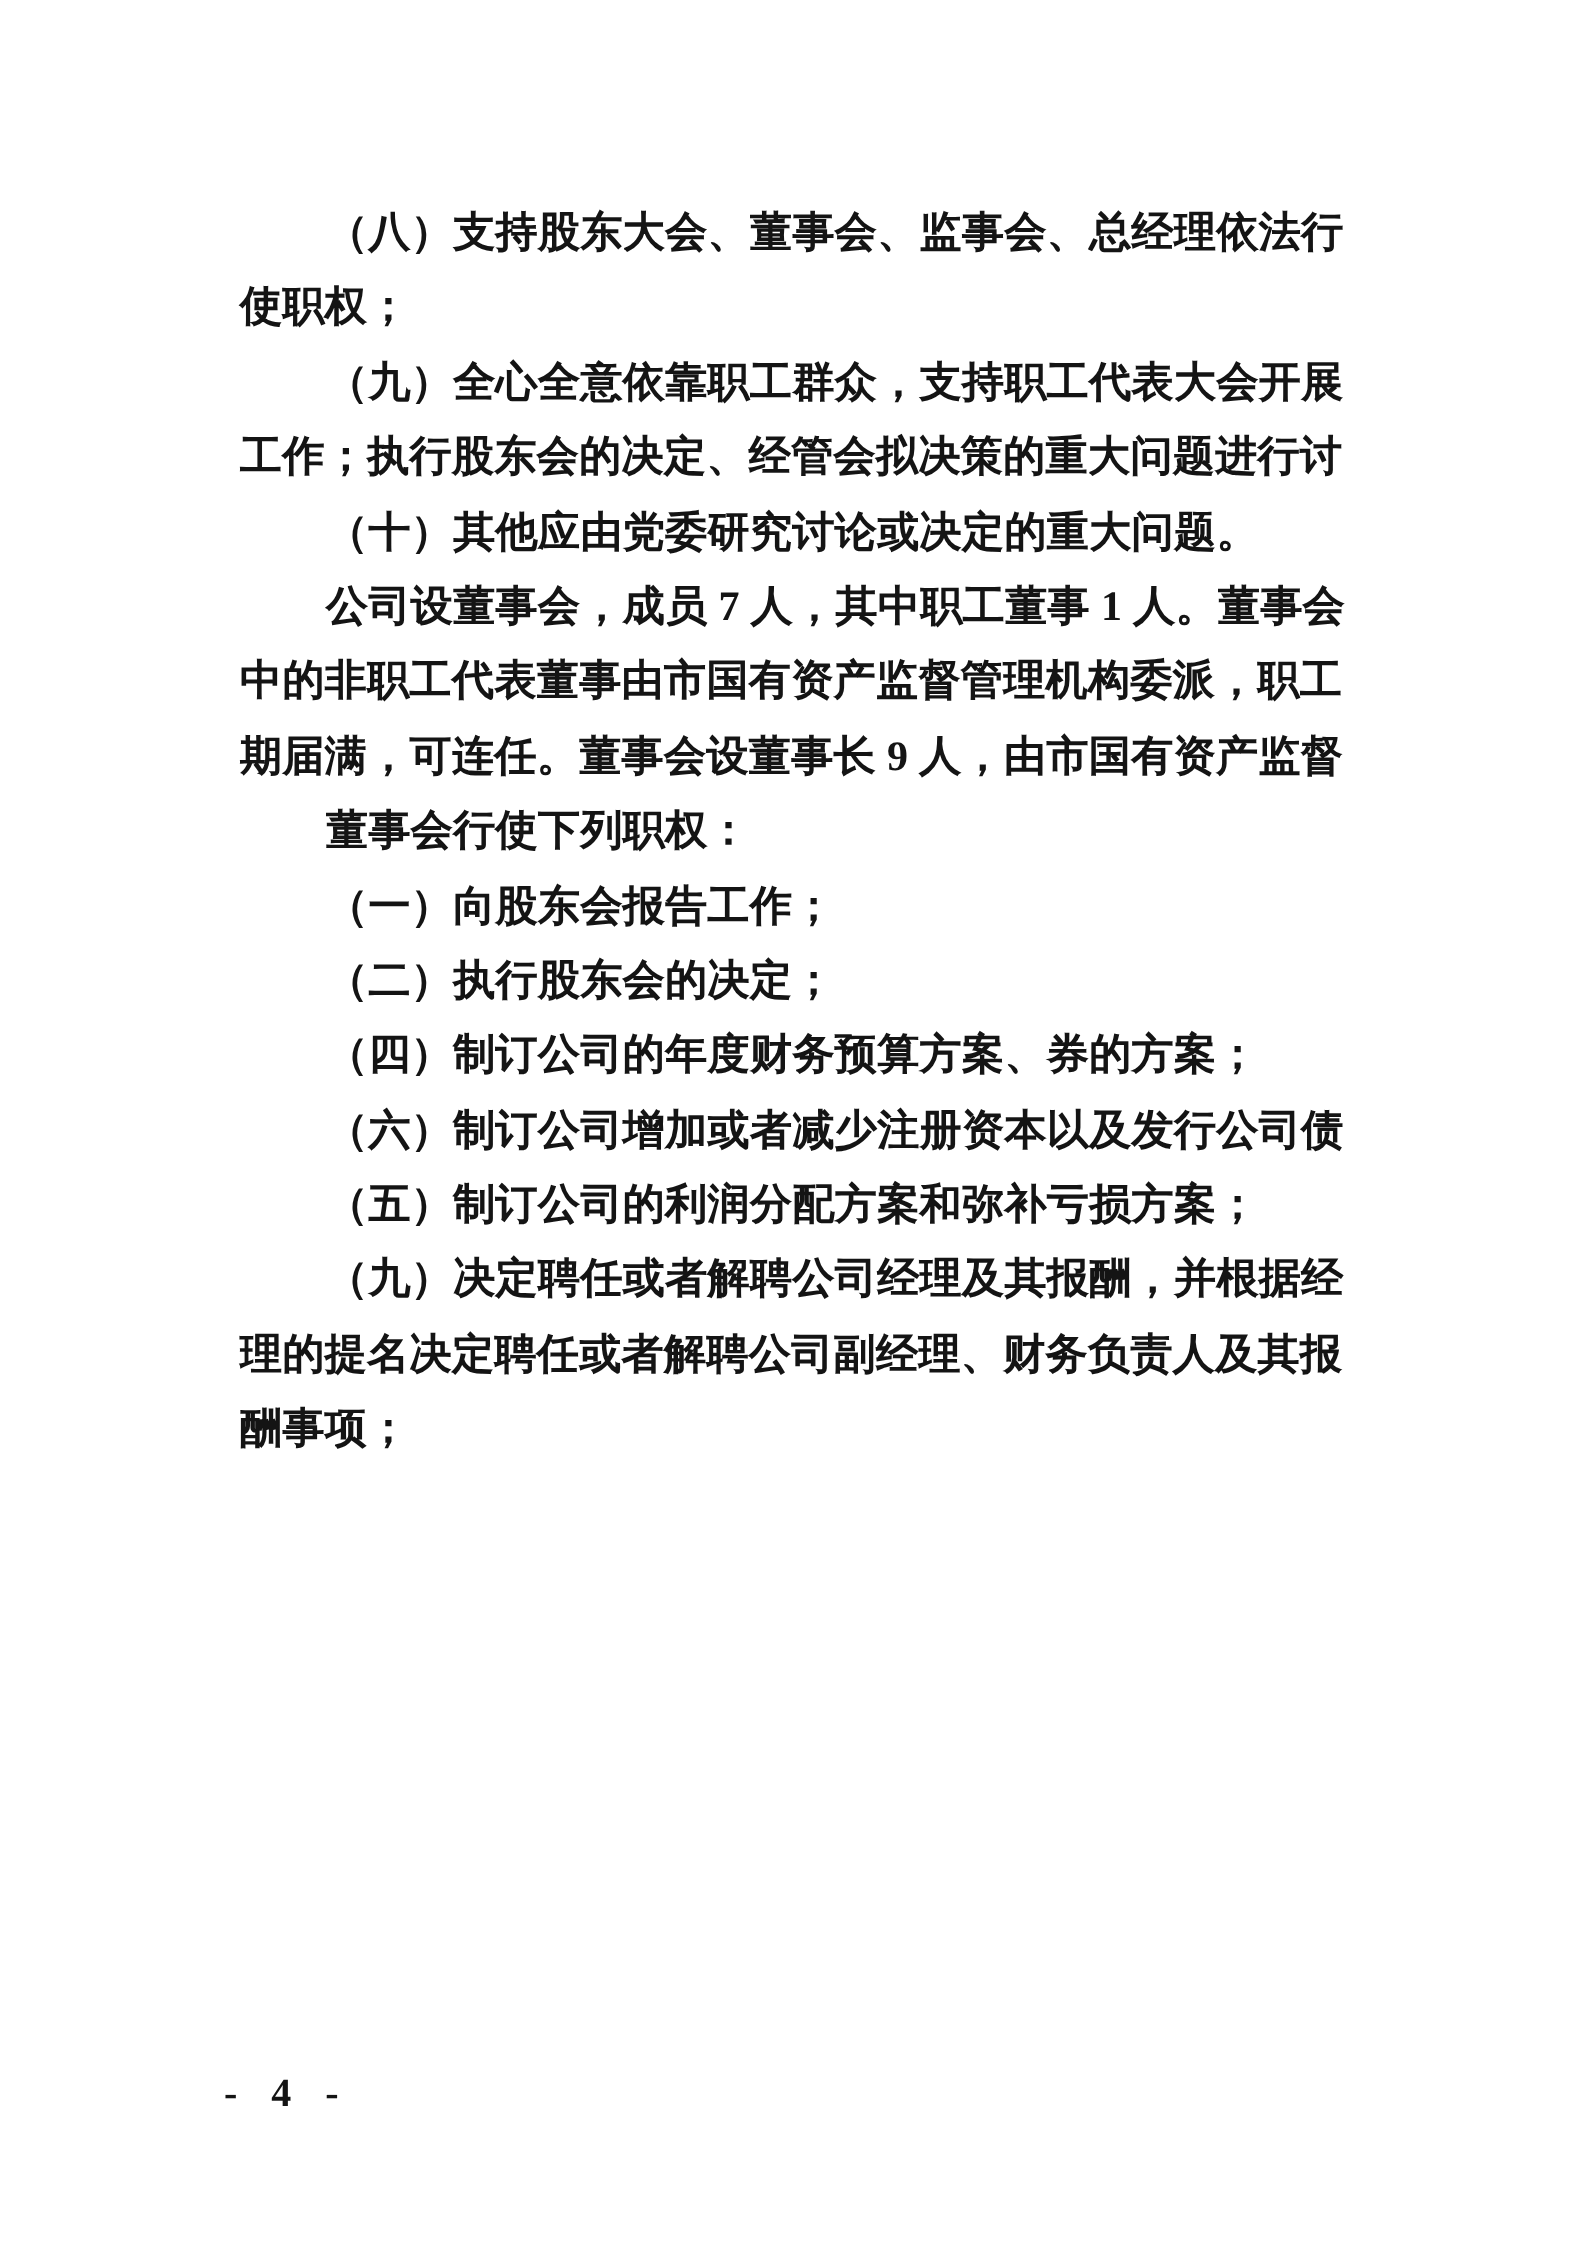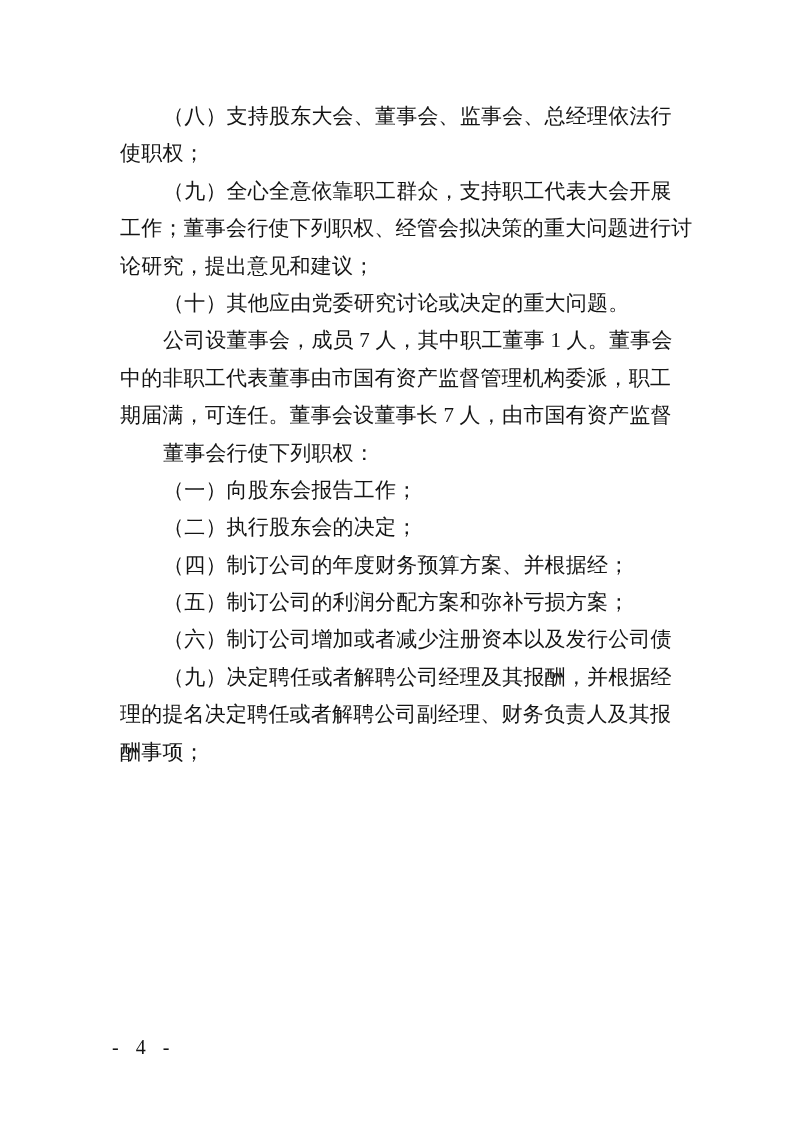--- a/index.html
+++ b/index.html
@@ -9,20 +9,21 @@
   }
   .page {
     position: relative;
     width: 793px;
     height: 1122px;
     margin: 0 auto;
     background: #ffffff;
     overflow: hidden;
     font-family: "Liberation Serif", "DejaVu Serif", serif;
     color: #141414;
+    font-weight: bold;
   }
   .body-text {
     position: absolute;
     top: 98px;
     left: 120px;
     width: 552px;
   }
   .line {
     font-size: 21px;
     line-height: 37.4px;
@@ -44,30 +45,29 @@
   }
 </style>
 </head>
 <body>
 
 <div class="page">
   <div class="body-text">
     <div class="line indent">（八）支持股东大会、董事会、监事会、总经理依法行</div>
     <div class="line">使职权；</div>
     <div class="line indent">（九）全心全意依靠职工群众，支持职工代表大会开展</div>
-    <div class="line">工作；董事会行使下列职权、经管会拟决策的重大问题进行讨</div>
-    <div class="line">论研究，提出意见和建议；</div>
+    <div class="line">工作；执行股东会的决定、经管会拟决策的重大问题进行讨</div>
     <div class="line indent">（十）其他应由党委研究讨论或决定的重大问题。</div>
     <div class="line indent">公司设董事会，成员 7 人，其中职工董事 1 人。董事会</div>
     <div class="line">中的非职工代表董事由市国有资产监督管理机构委派，职工</div>
-    <div class="line">期届满，可连任。董事会设董事长 7 人，由市国有资产监督</div>
+    <div class="line">期届满，可连任。董事会设董事长 9 人，由市国有资产监督</div>
     <div class="line indent">董事会行使下列职权：</div>
     <div class="line indent">（一）向股东会报告工作；</div>
     <div class="line indent">（二）执行股东会的决定；</div>
-    <div class="line indent">（四）制订公司的年度财务预算方案、并根据经；</div>
+    <div class="line indent">（四）制订公司的年度财务预算方案、券的方案；</div>
+    <div class="line indent">（六）制订公司增加或者减少注册资本以及发行公司债</div>
     <div class="line indent">（五）制订公司的利润分配方案和弥补亏损方案；</div>
-    <div class="line indent">（六）制订公司增加或者减少注册资本以及发行公司债</div>
     <div class="line indent">（九）决定聘任或者解聘公司经理及其报酬，并根据经</div>
     <div class="line">理的提名决定聘任或者解聘公司副经理、财务负责人及其报</div>
     <div class="line">酬事项；</div>
   </div>
   <div class="page-number">- 4 -</div>
 </div>
 
 </body></html>

